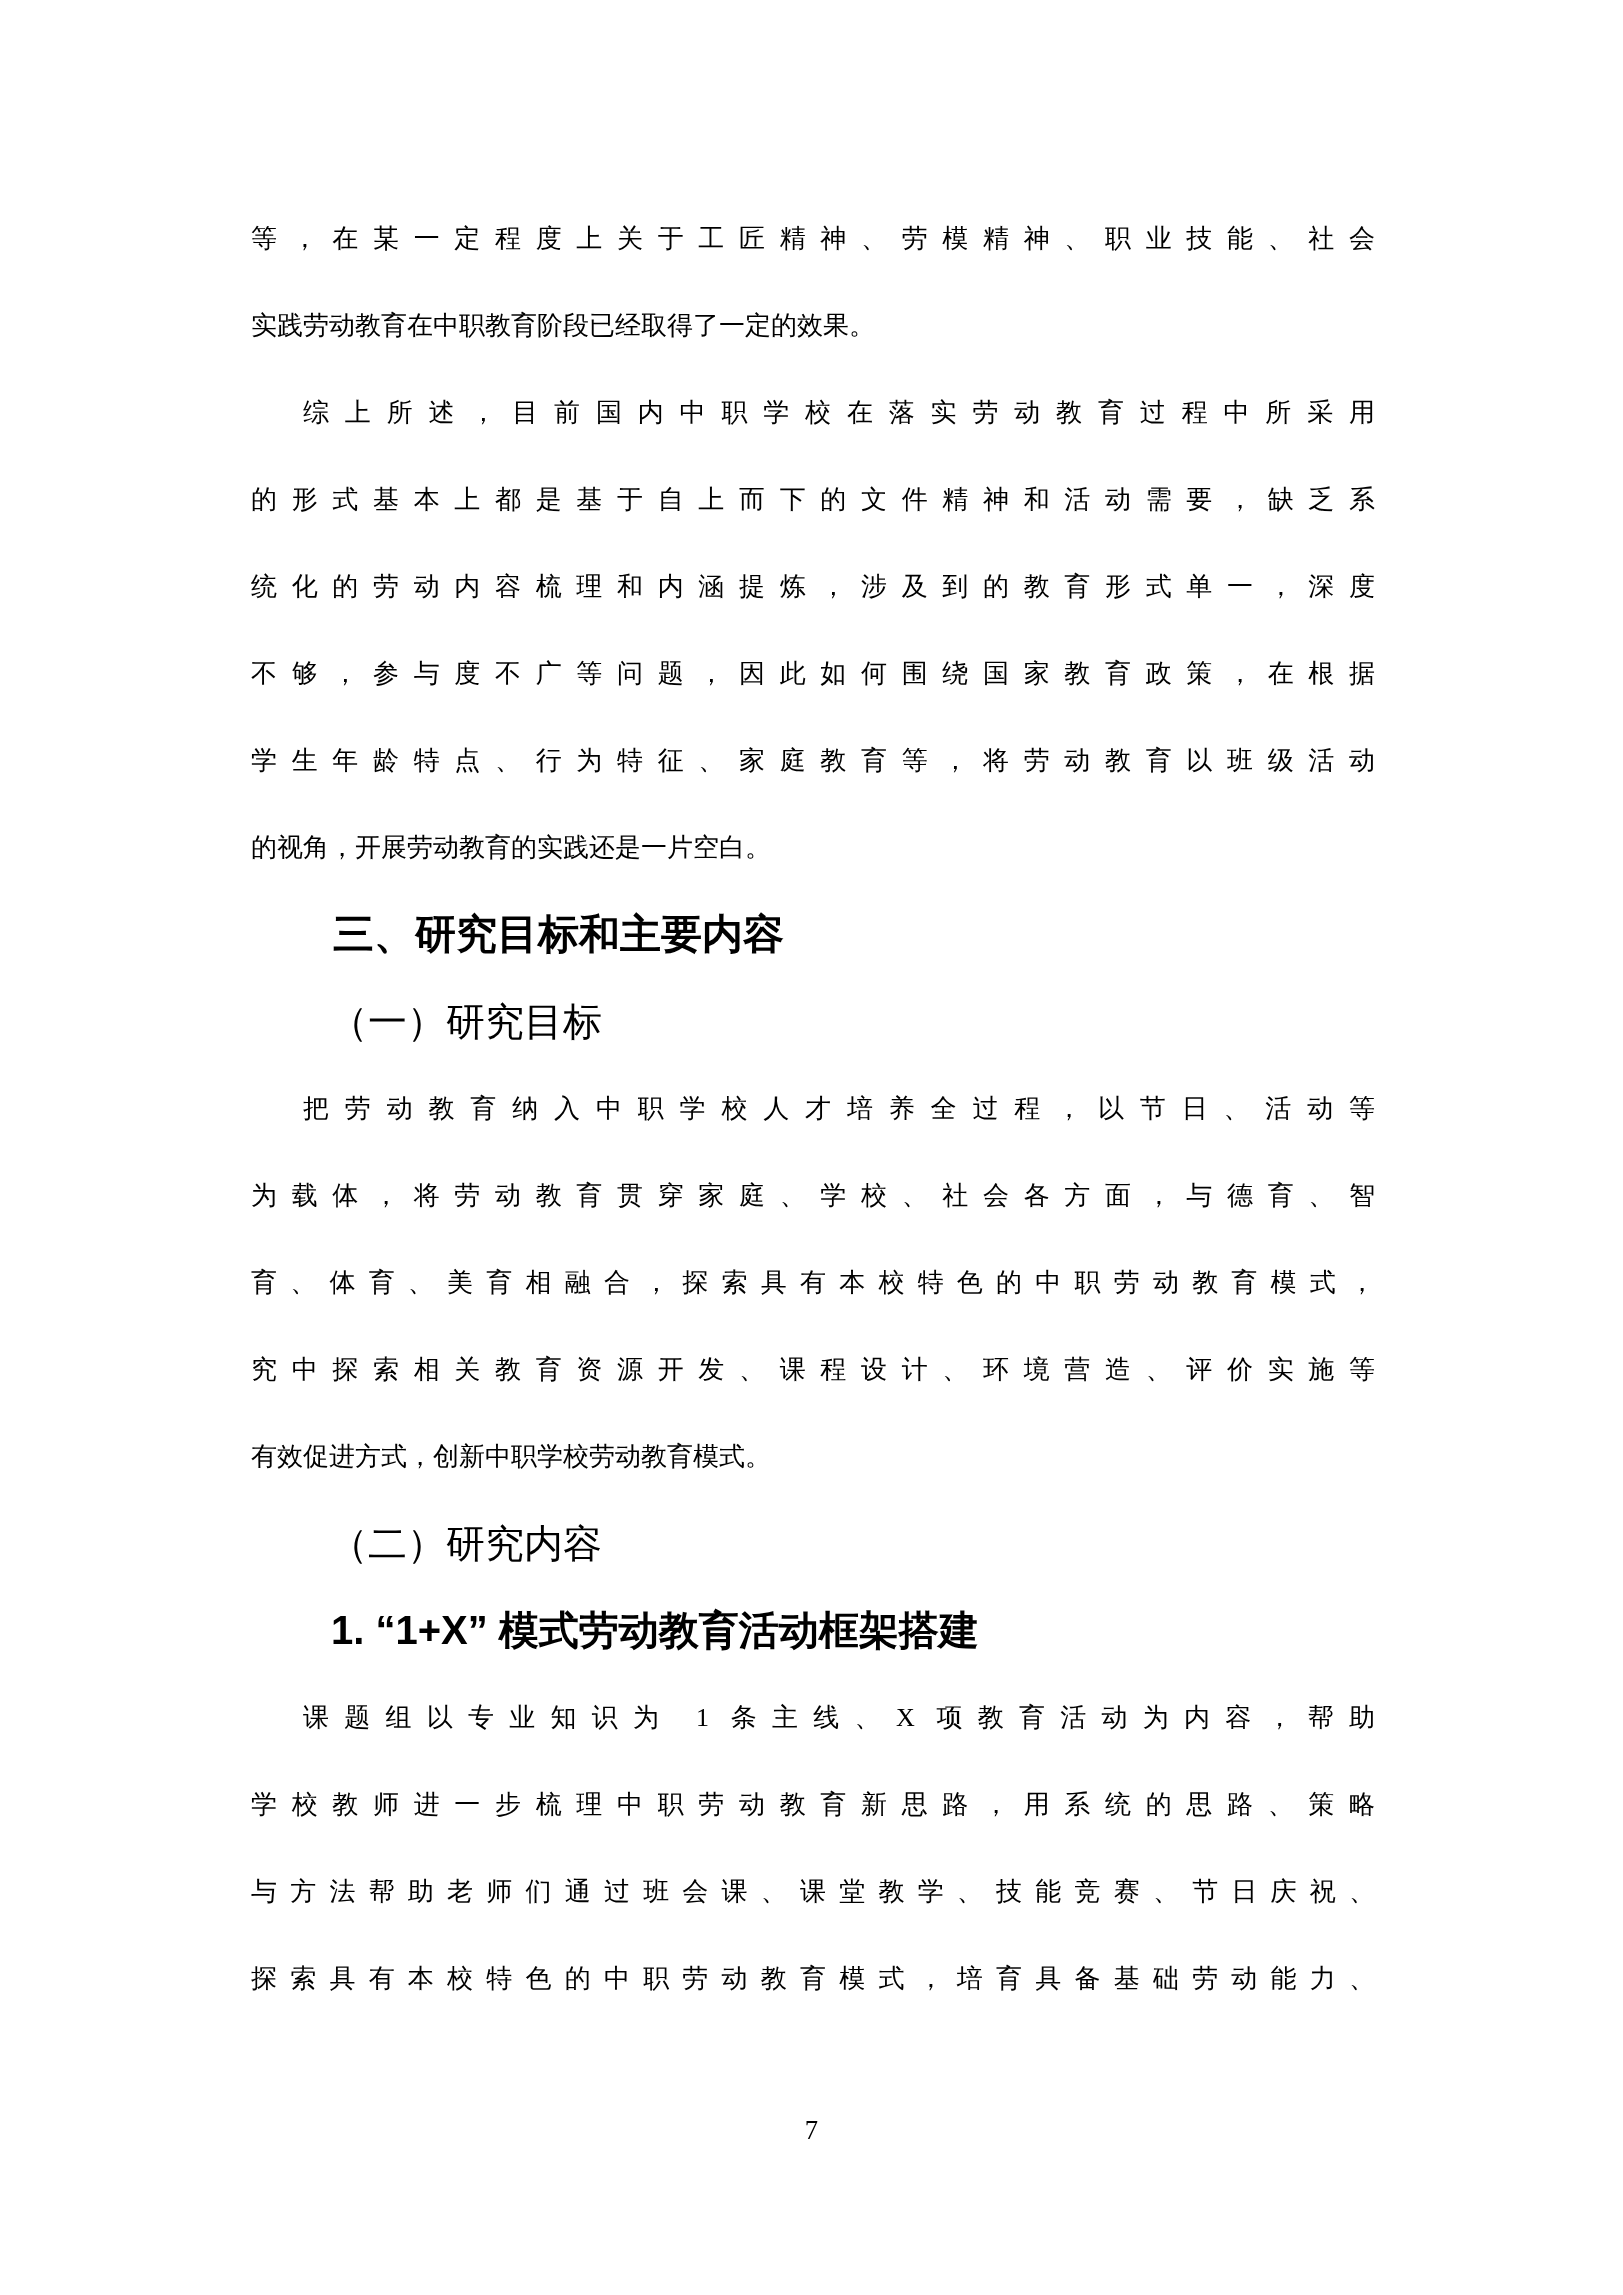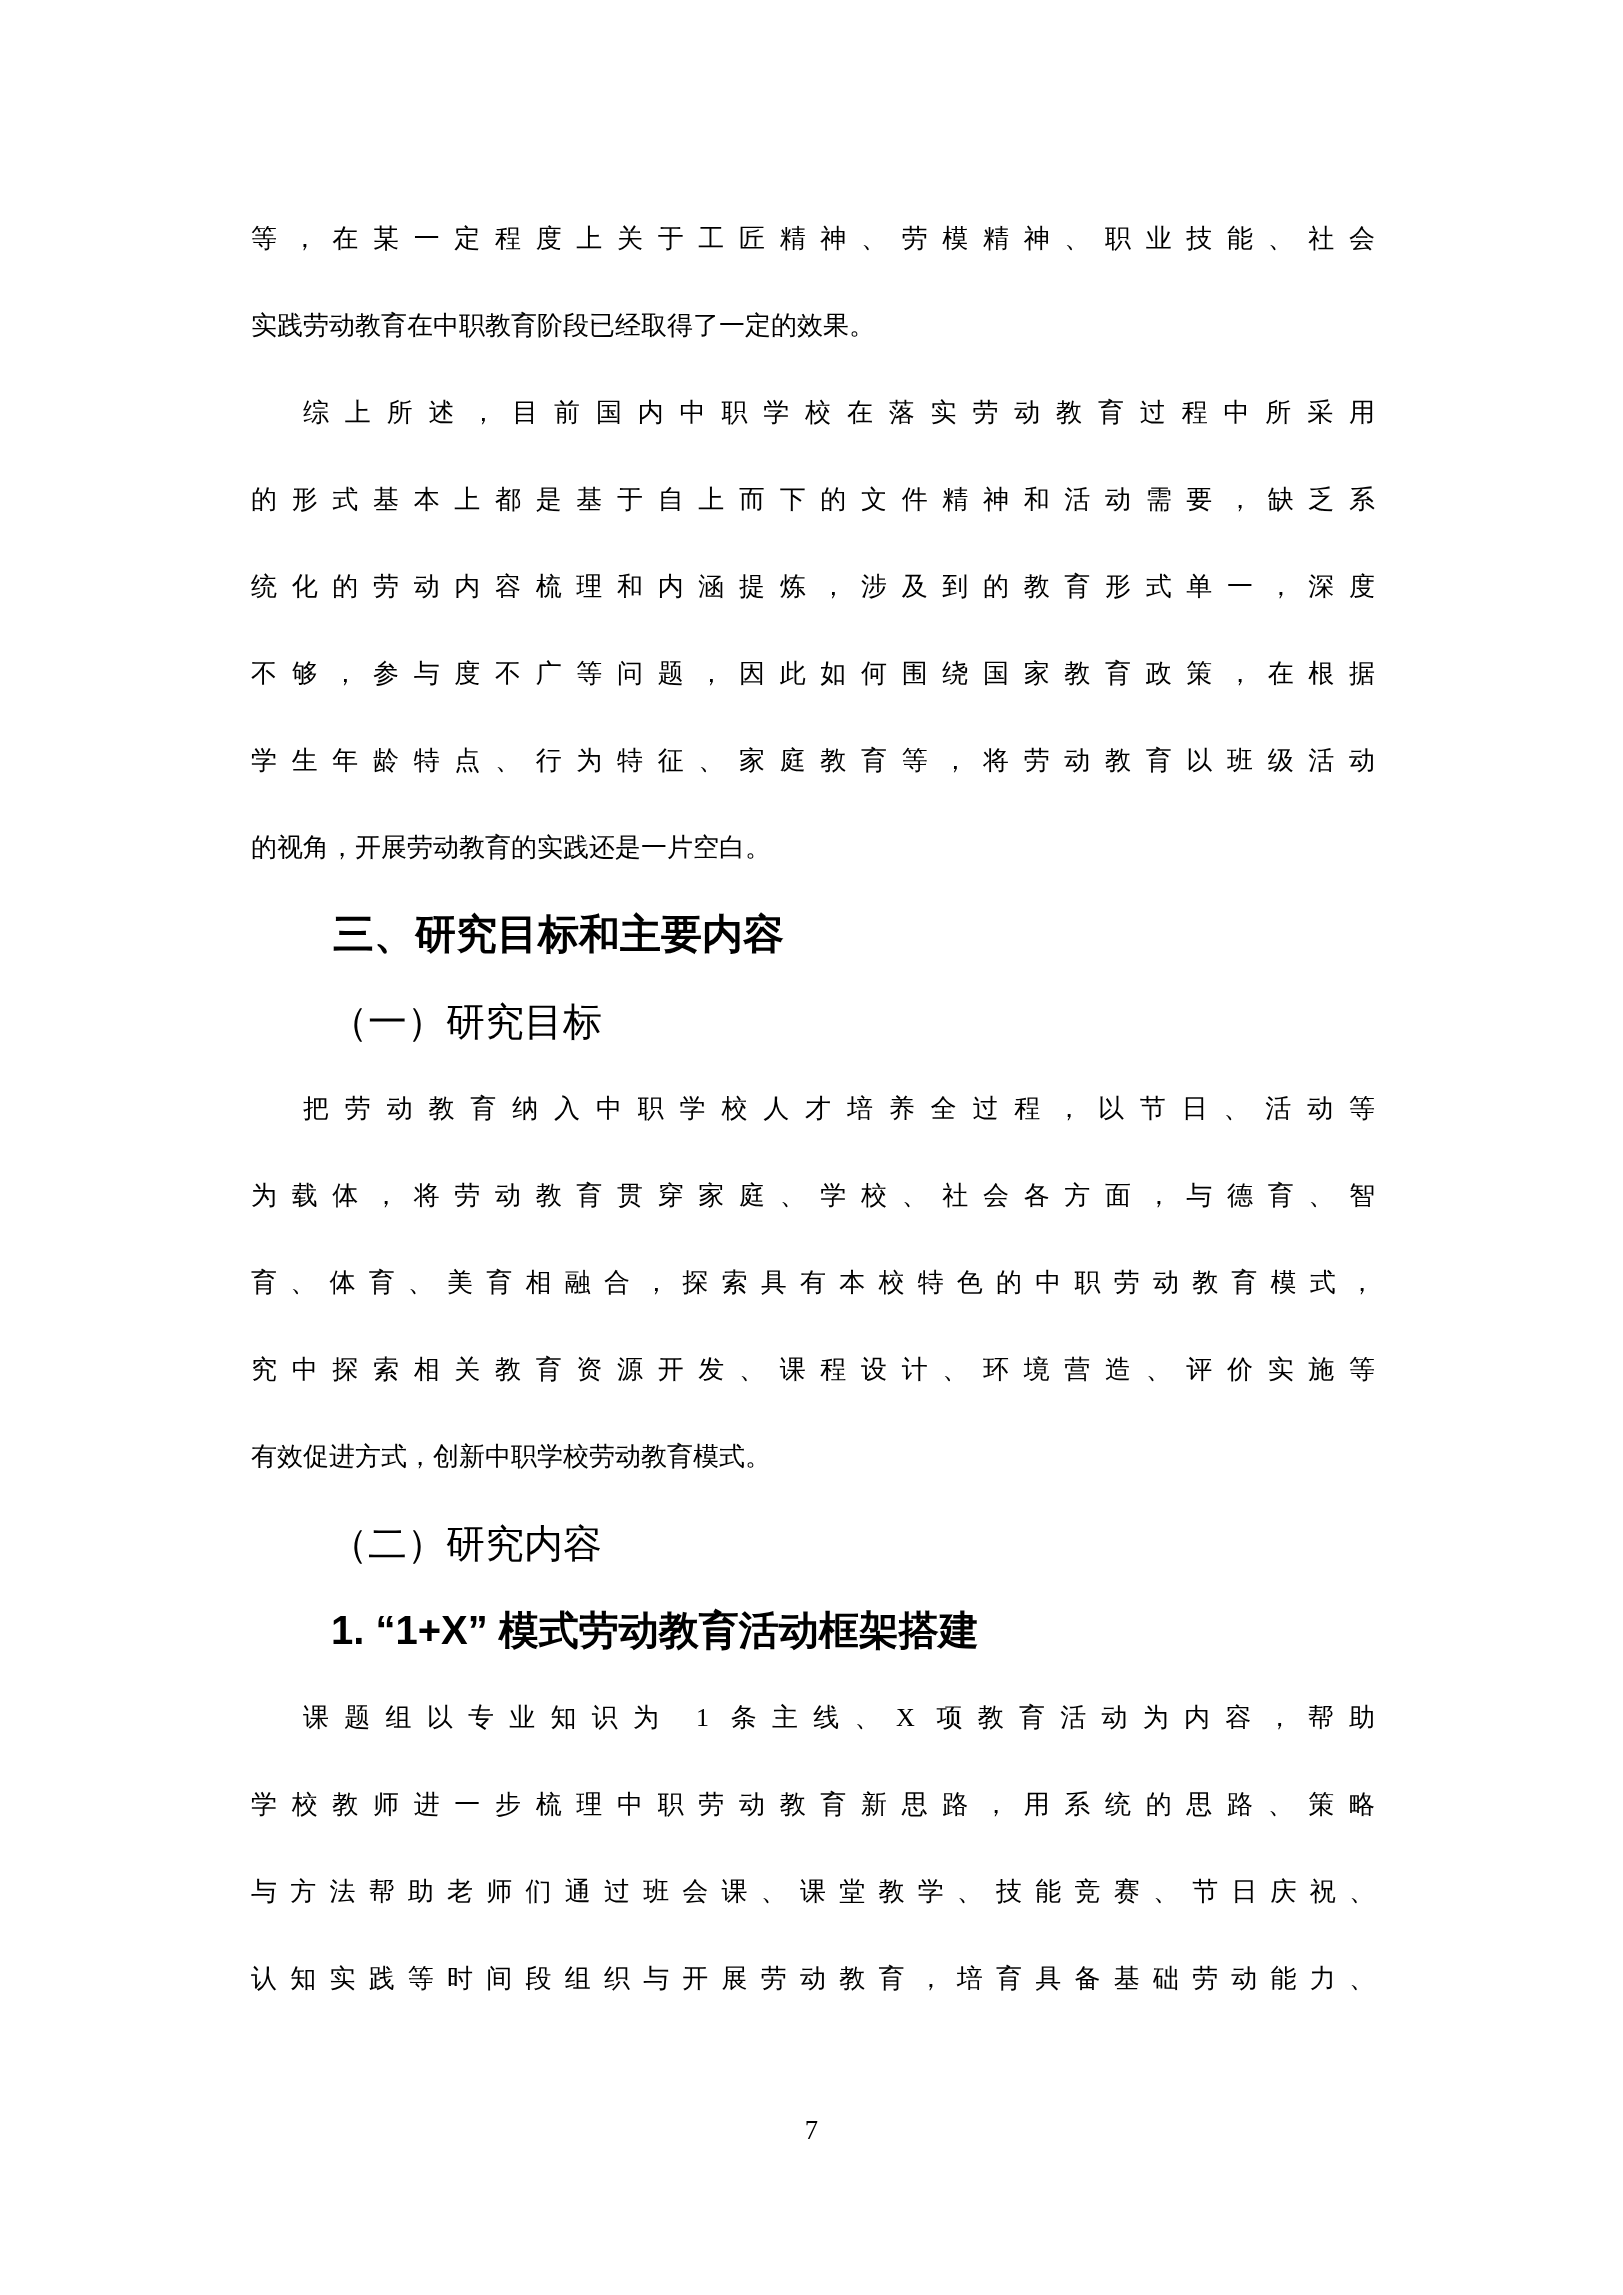--- a/index.html
+++ b/index.html
@@ -86,17 +86,17 @@
     <div class="line ind">把劳动教育纳入中职学校人才培养全过程，以节日、活动等</div>
     <div class="line">为载体，将劳动教育贯穿家庭、学校、社会各方面，与德育、智</div>
     <div class="line">育、体育、美育相融合，探索具有本校特色的中职劳动教育模式，</div>
     <div class="line">究中探索相关教育资源开发、课程设计、环境营造、评价实施等</div>
     <div class="line jl">有效促进方式，创新中职学校劳动教育模式。</div>
     <div class="line sub ind">（二）研究内容</div>
     <div class="line h2 ind">1. “1+X” 模式劳动教育活动框架搭建</div>
     <div class="line ind">课题组以专业知识为 1 条主线、X 项教育活动为内容，帮助</div>
     <div class="line">学校教师进一步梳理中职劳动教育新思路，用系统的思路、策略</div>
     <div class="line">与方法帮助老师们通过班会课、课堂教学、技能竞赛、节日庆祝、</div>
-    <div class="line">认知实践等时间段组织与开展劳动教育，培育具备基础劳动能力、</div>
+    <div class="line">探索具有本校特色的中职劳动教育模式，培育具备基础劳动能力、</div>
   </div>
   <div class="page-number">7</div>
 </div>
 
 
 </body></html>

